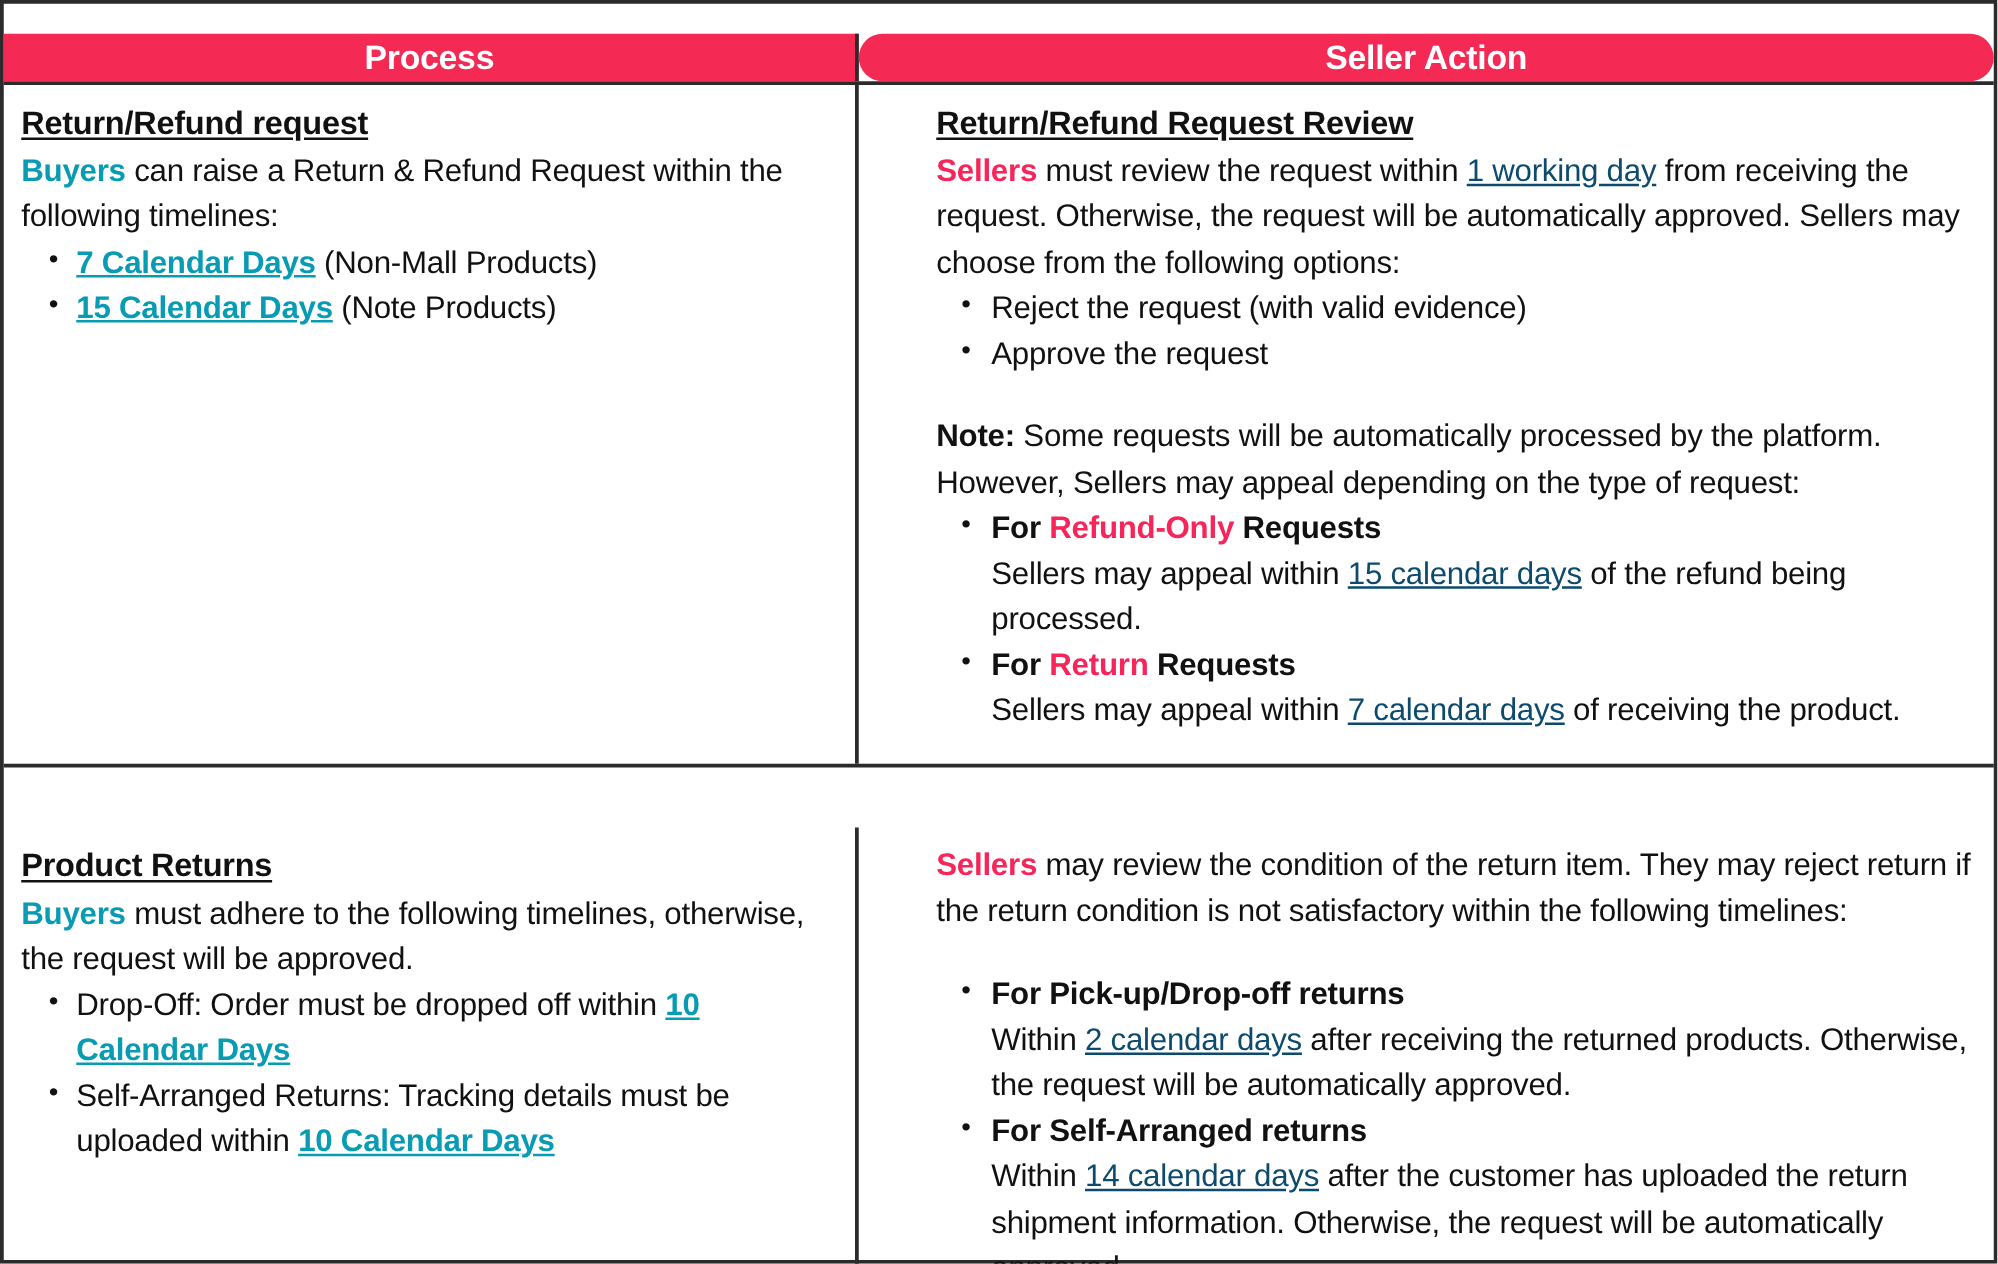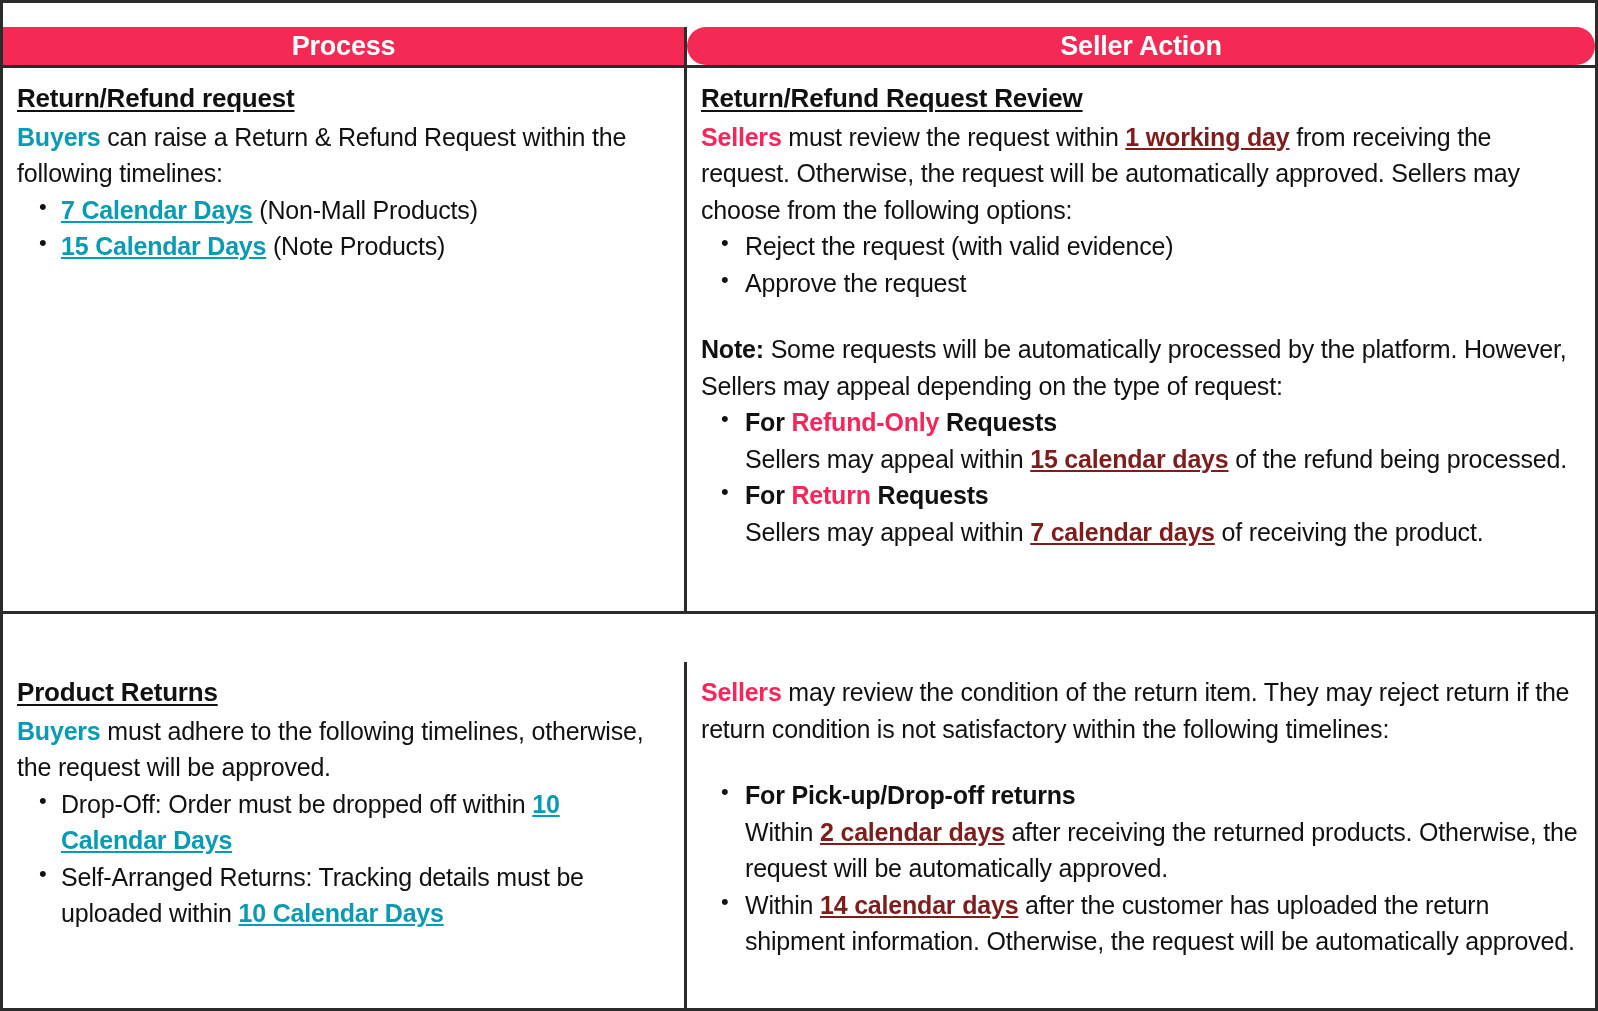--- a/index.html
+++ b/index.html
@@ -54,21 +54,21 @@
   .trow { display: flex; box-sizing: border-box; }
   .trow-1 { flex: 0 0 546px; border-bottom: 3px solid #2b2b2b; }
   .trow-2 { flex: 1 1 auto; }
 
   .td {
     box-sizing: border-box;
     padding: 12px 14px 10px 14px;
     overflow: hidden;
   }
   .td-left  { width: 684px; flex: 0 0 684px; border-right: 3px solid #2b2b2b; }
-  .td-right { flex: 1 1 auto; }
+  .td-right { flex: 1 1 auto; margin-left: 48px; }
 
   
   .heading {
     font-size: 26px;
     font-weight: bold;
     text-decoration: underline;
     text-underline-offset: 3px;
     line-height: 1.42;
     margin: 0 0 2px 0;
     letter-spacing: -0.2px;
@@ -117,22 +117,22 @@
     color: #089bb4;
     font-weight: bold;
     text-decoration: underline;
     text-underline-offset: 2px;
   }
   .red {
     color: #f6255a;
     font-weight: bold;
   }
   .red-u {
-    color: #7f1d1d;
-    font-weight: bold;
+    color: #0c4a6e;
+    font-weight: normal;
     text-decoration: underline;
     text-underline-offset: 2px;
   }
   .b { font-weight: bold; }
 </style>
 </head>
 <body>
 
 <div class="table-wrap">
 
@@ -198,20 +198,21 @@
         <p class="para"><span class="red">Sellers</span><span> may review the condition of the return item. They may reject return if the return condition is not satisfactory within the following timelines:</span></p>
 
         <div class="spacer"></div>
 
         <ul class="bullets tight">
           <li>
             <span class="b">For Pick-up/Drop-off returns</span>
             <div class="sub"><span>Within </span><span class="red-u">2 calendar days</span><span> after receiving the returned products. Otherwise, the request will be automatically approved.</span></div>
           </li>
           <li>
+            <span class="b">For Self-Arranged returns</span>
             <div class="sub"><span>Within </span><span class="red-u">14 calendar days</span><span> after the customer has uploaded the return shipment information. Otherwise, the request will be automatically approved.</span></div>
           </li>
         </ul>
       </div>
     </div>
 
   </div>
 </div>
 
 </body></html>

